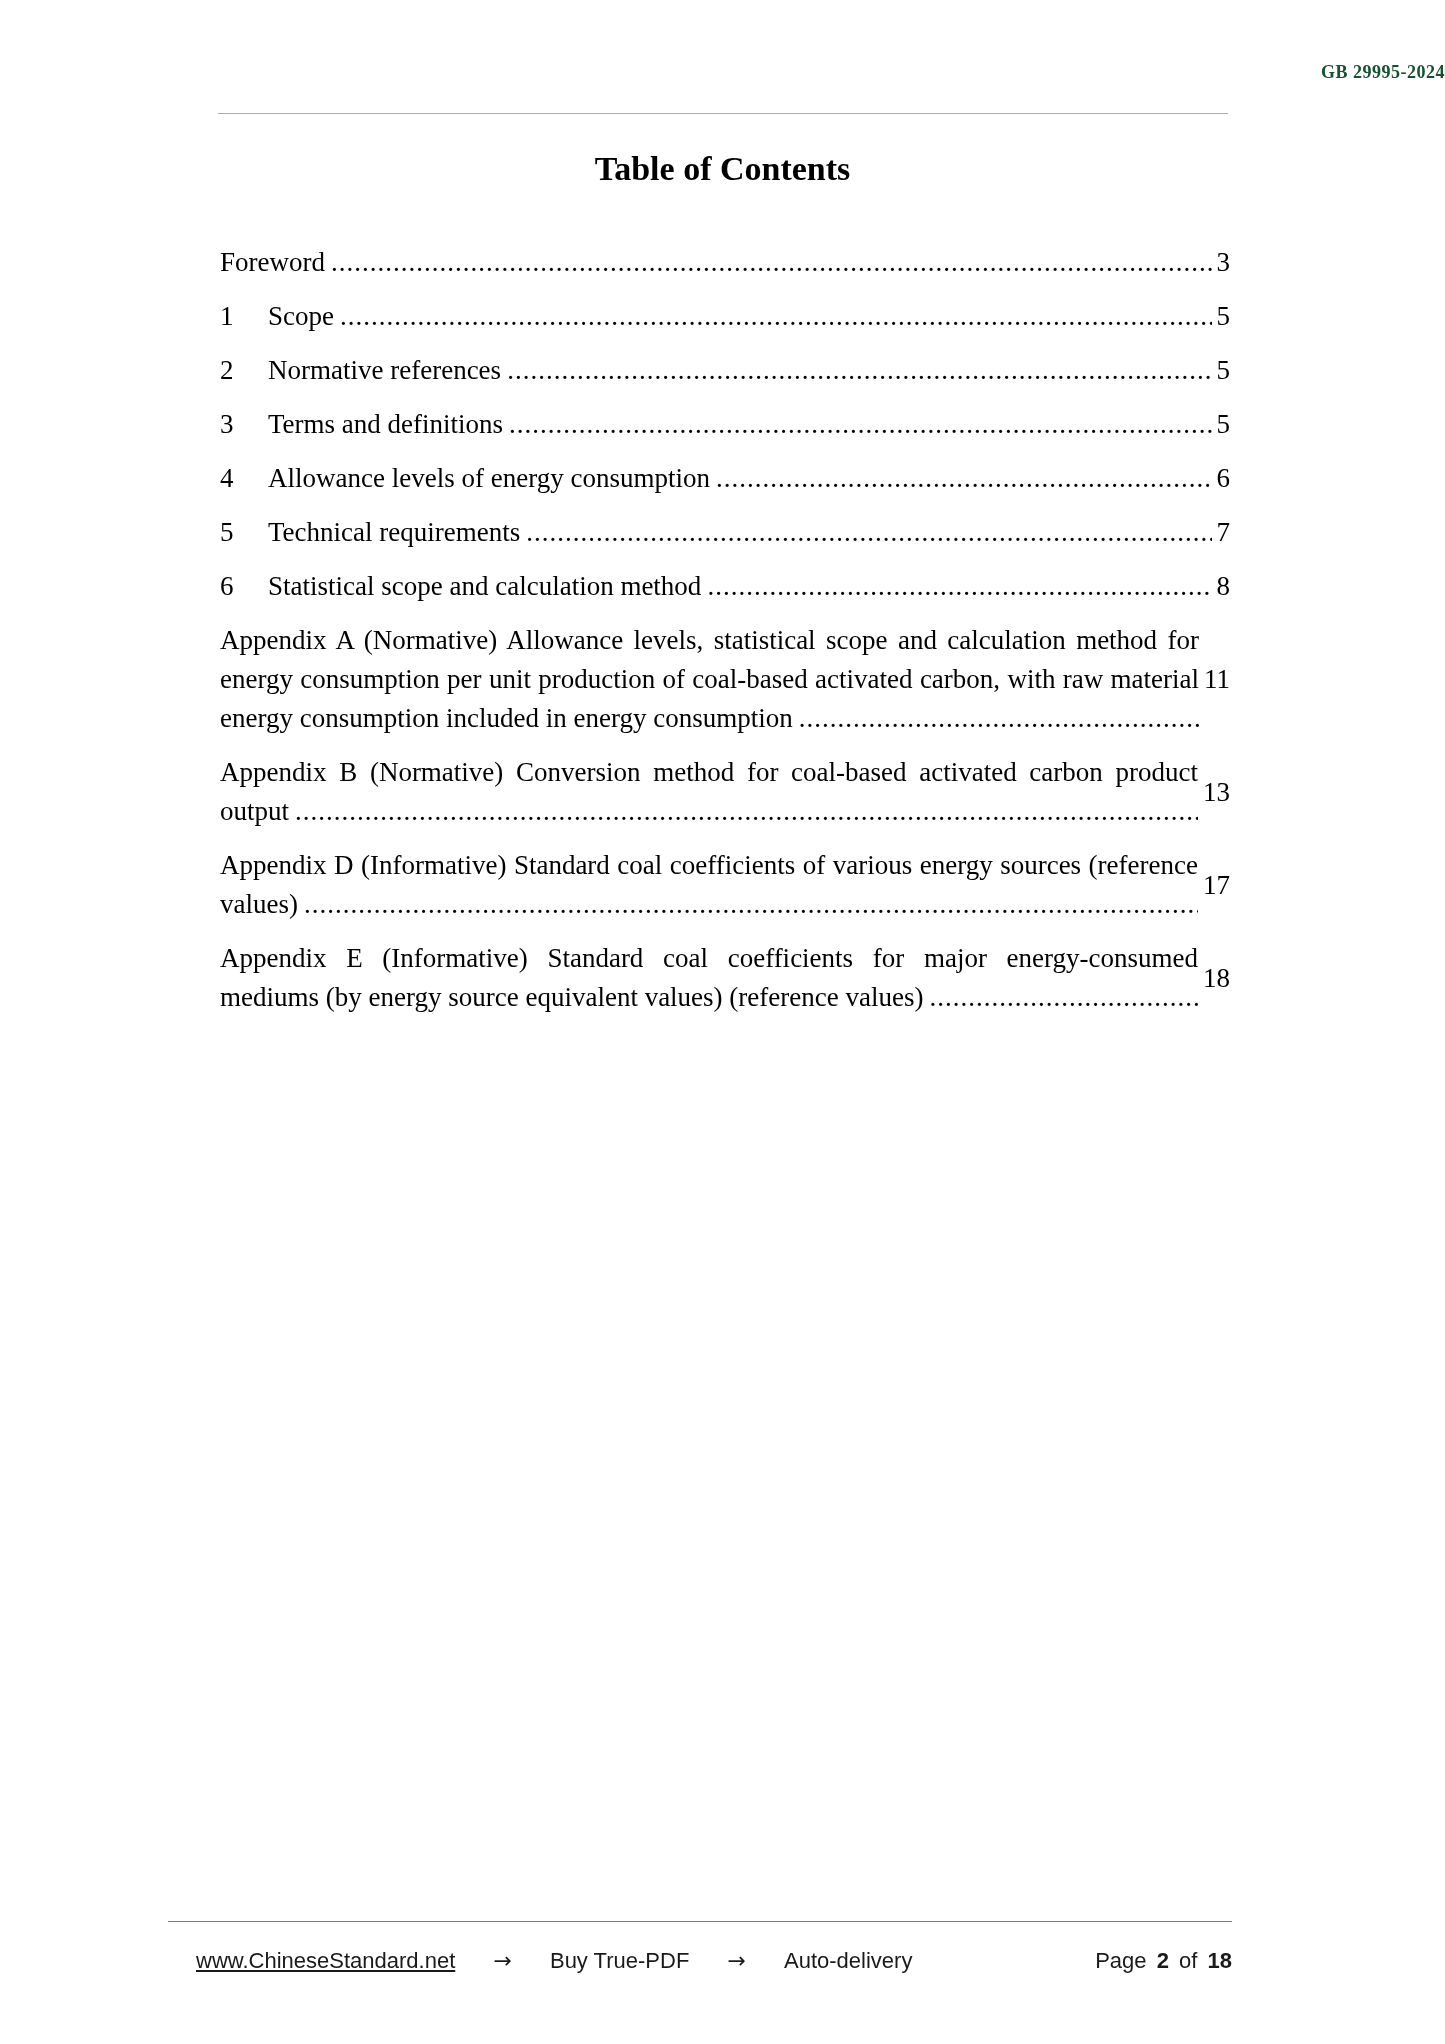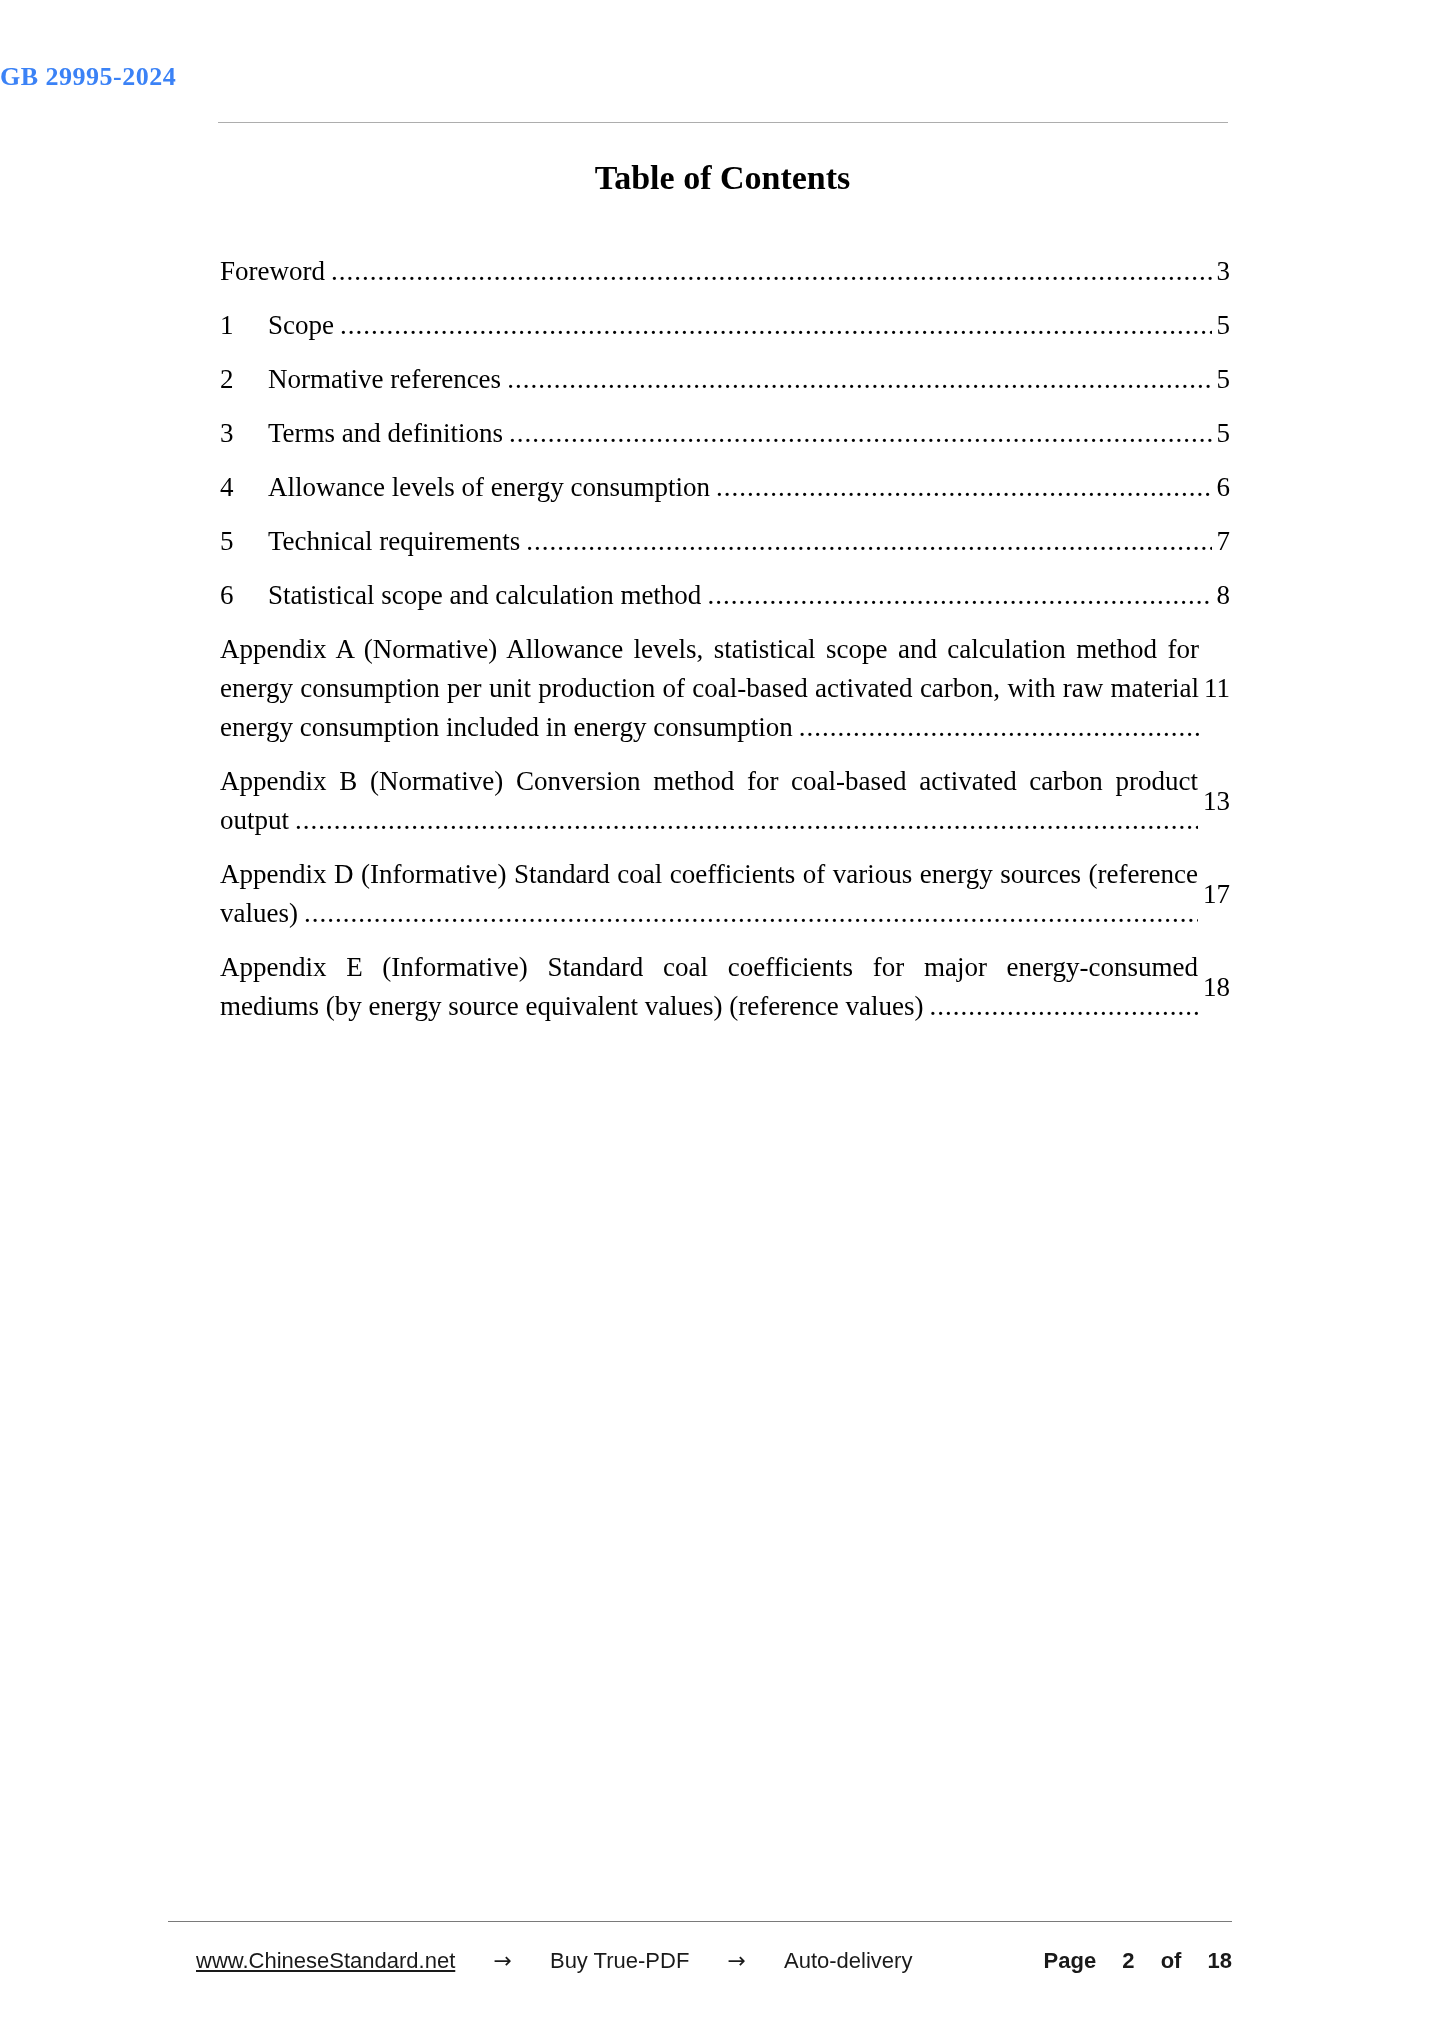--- a/index.html
+++ b/index.html
@@ -10,24 +10,24 @@
     position: relative;
     width: 1445px;
     height: 2044px;
     background: #ffffff;
     color: #000000;
     overflow: hidden;
   }
 
   .header-text {
     padding-top: 62px;
-    text-align: left;
+    text-align: right;
     font-weight: bold;
-    font-size: 26px;
-    color: #3b82f6;
+    font-size: 18px;
+    color: #14532d;
     letter-spacing: 0.5px;
   }
 
   .header-rule {
     margin: 30px 217px 0 218px;
     border-top: 1px solid #adadad;
   }
 
   .doc-title {
     margin-top: 36px;
@@ -92,21 +92,21 @@
     align-items: baseline;
     margin-top: 26px;
     font-size: 22px;
     color: #1a1a1a;
   }
 
   .footer-left span { margin-right: 4px; margin-left: 28px; }
   .site { text-decoration: underline; cursor: pointer; }
   .arrow { font-family: "DejaVu Sans", sans-serif; }
 
-  .page-indicator span { margin-left: 20px; font-weight: bold; }
+  .page-indicator span { margin-left: 4px; }
   .b { font-weight: bold; }
 </style>
 </head>
 <body>
 
 <div class="page">
 
   <div class="header-text">GB 29995-2024</div>
   <div class="header-rule"></div>
 

